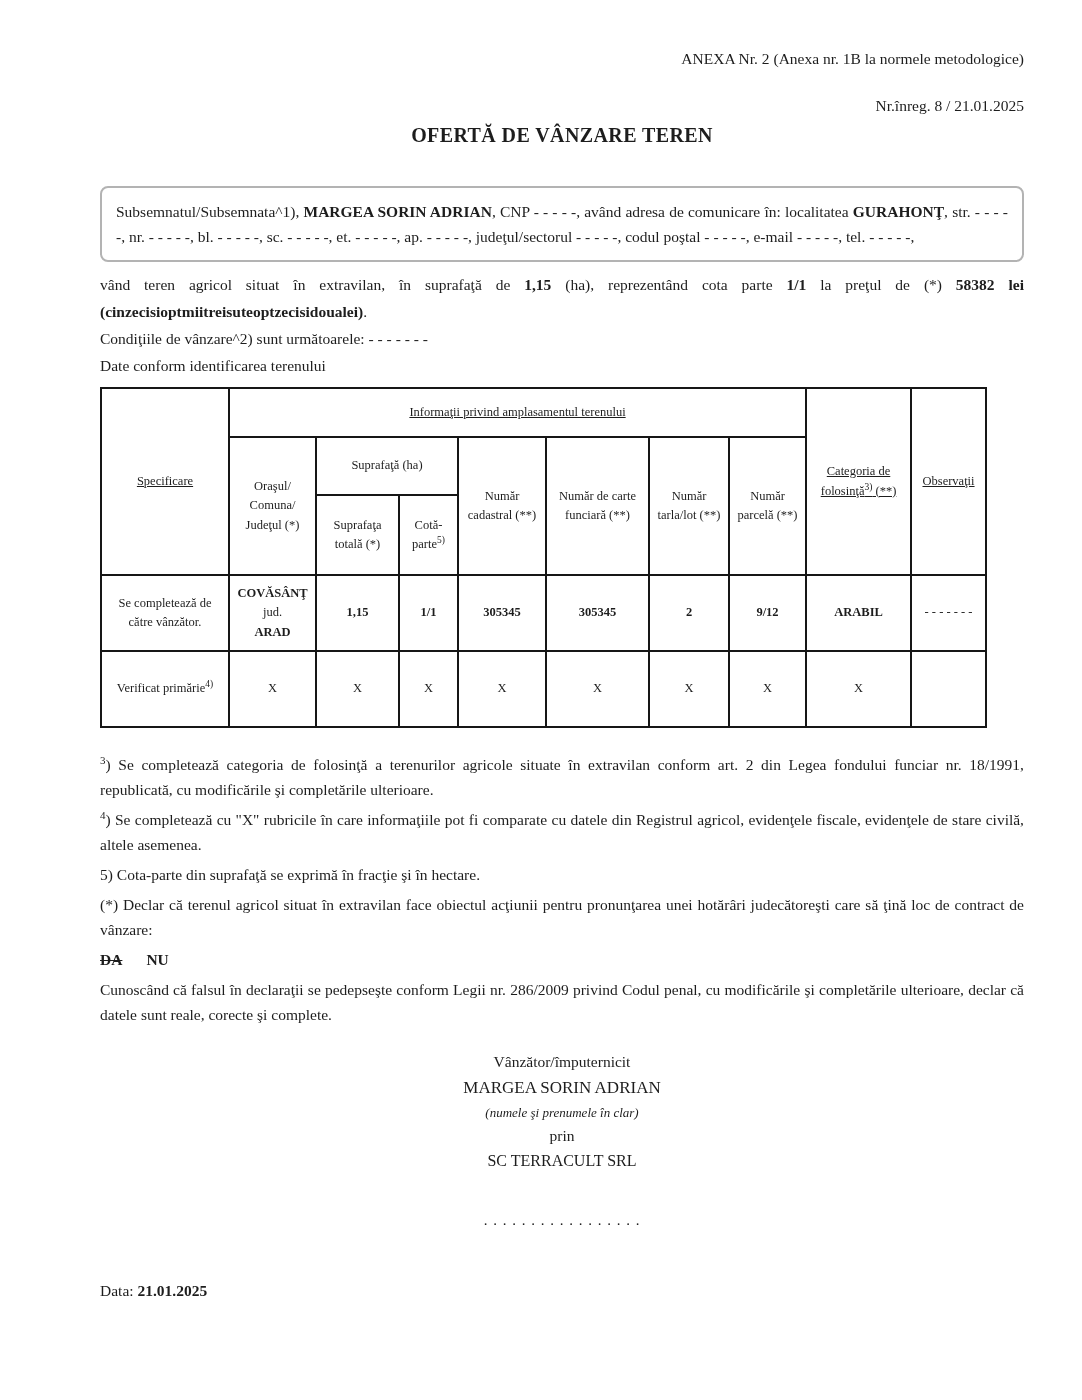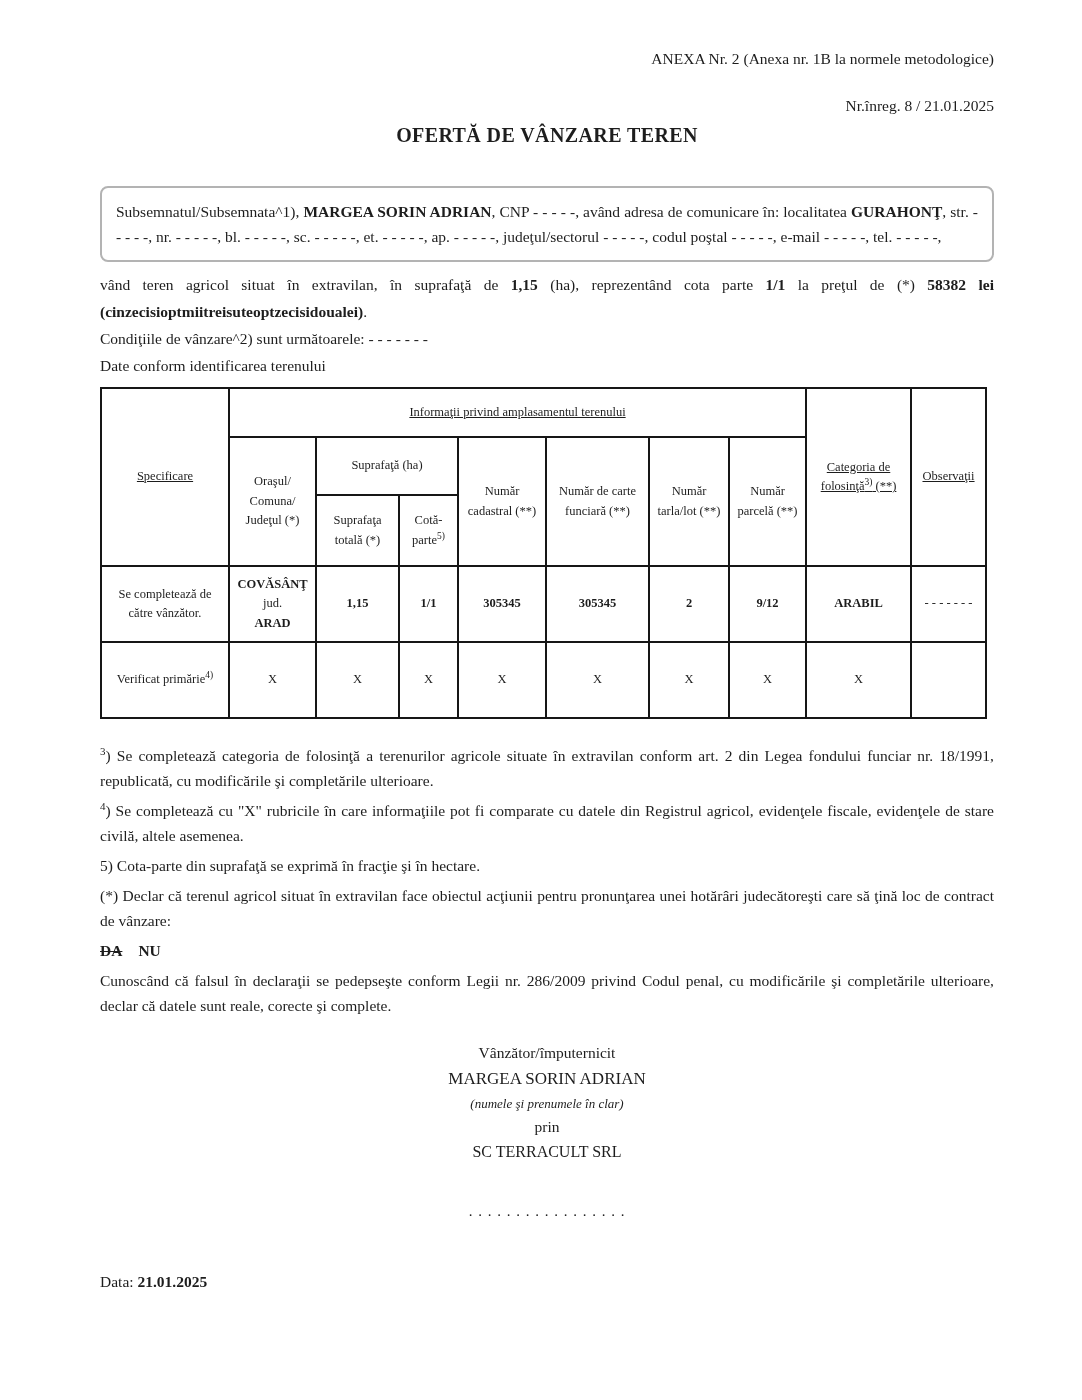--- a/index.html
+++ b/index.html
@@ -3,21 +3,21 @@
 <meta charset="utf-8">
 <style>
   * { margin:0; padding:0; box-sizing:border-box; }
   html,body { background:#ffffff; }
   body {
     width:1082px; height:1400px;
     font-family:"Liberation Serif","DejaVu Serif",serif;
     color:#1d1d1d;
     -webkit-font-smoothing:antialiased;
   }
-  .page { padding:50px 88px 0 100px; }
+  .page { padding:50px 58px 0 100px; }
 
   .hdr-right { text-align:right; font-size:15.5px; line-height:18px; }
   .reg-line { margin-top:29px; }
   .title { text-align:center; font-size:20px; font-weight:bold; letter-spacing:.4px; margin-top:10px; line-height:20px; }
 
   .intro-box {
     margin-top:41px;
     border:2px solid #b3b3b3;
     border-radius:8px;
     padding:11px 14px;
@@ -27,32 +27,32 @@
   b, .b { font-weight:bold; }
 
   table.land { border-collapse:collapse; margin-top:8px; width:885px; table-layout:fixed; }
   table.land td {
     border:2px solid #161616;
     text-align:center; vertical-align:middle;
     font-size:12.5px; line-height:1.55; padding:2px 6px;
   }
   tr.r1 td { height:49px;text-decoration:underline; }
   tr.r2 td { height:58px; }
-  tr.r3 td { height:71px; }
+  tr.r3 td { height:80px; }
   tr.rd1 td { height:76px; }
   tr.rd2 td { height:76px; }
   td.val { font-weight:bold; font-size:13px; }
   td.xcell { font-size:19px; }
   sup { font-size:9.5px; line-height:0; }
 
   .footnotes { margin-top:24px; }
   .footnotes p { text-align:justify; font-size:15.5px; line-height:25px; margin-bottom:5px; }
   .footnotes sup { font-size:11px; }
   .danu { font-size:15.5px; font-weight:bold; line-height:25px; margin-bottom:5px; }
-  .danu .strike { text-decoration:line-through; margin-right:16px; }
+  .danu .strike { text-decoration:line-through; margin-right:24px; }
 
   .signature { text-align:center; margin-top:22px; }
   .sig-role { font-size:15.5px; line-height:26px; }
   .sig-name { font-size:17px; line-height:26px; }
   .sig-note { font-size:13px; line-height:24px;font-style:italic; }
   .sig-via { font-size:15.5px; line-height:22px; }
   .sig-company { font-size:16px; line-height:27px; }
   .sig-dots { font-size:15px; line-height:18px; margin-top:37px; letter-spacing:1px; }
 
   .date-line { margin-top:53px; font-size:15.5px; }

